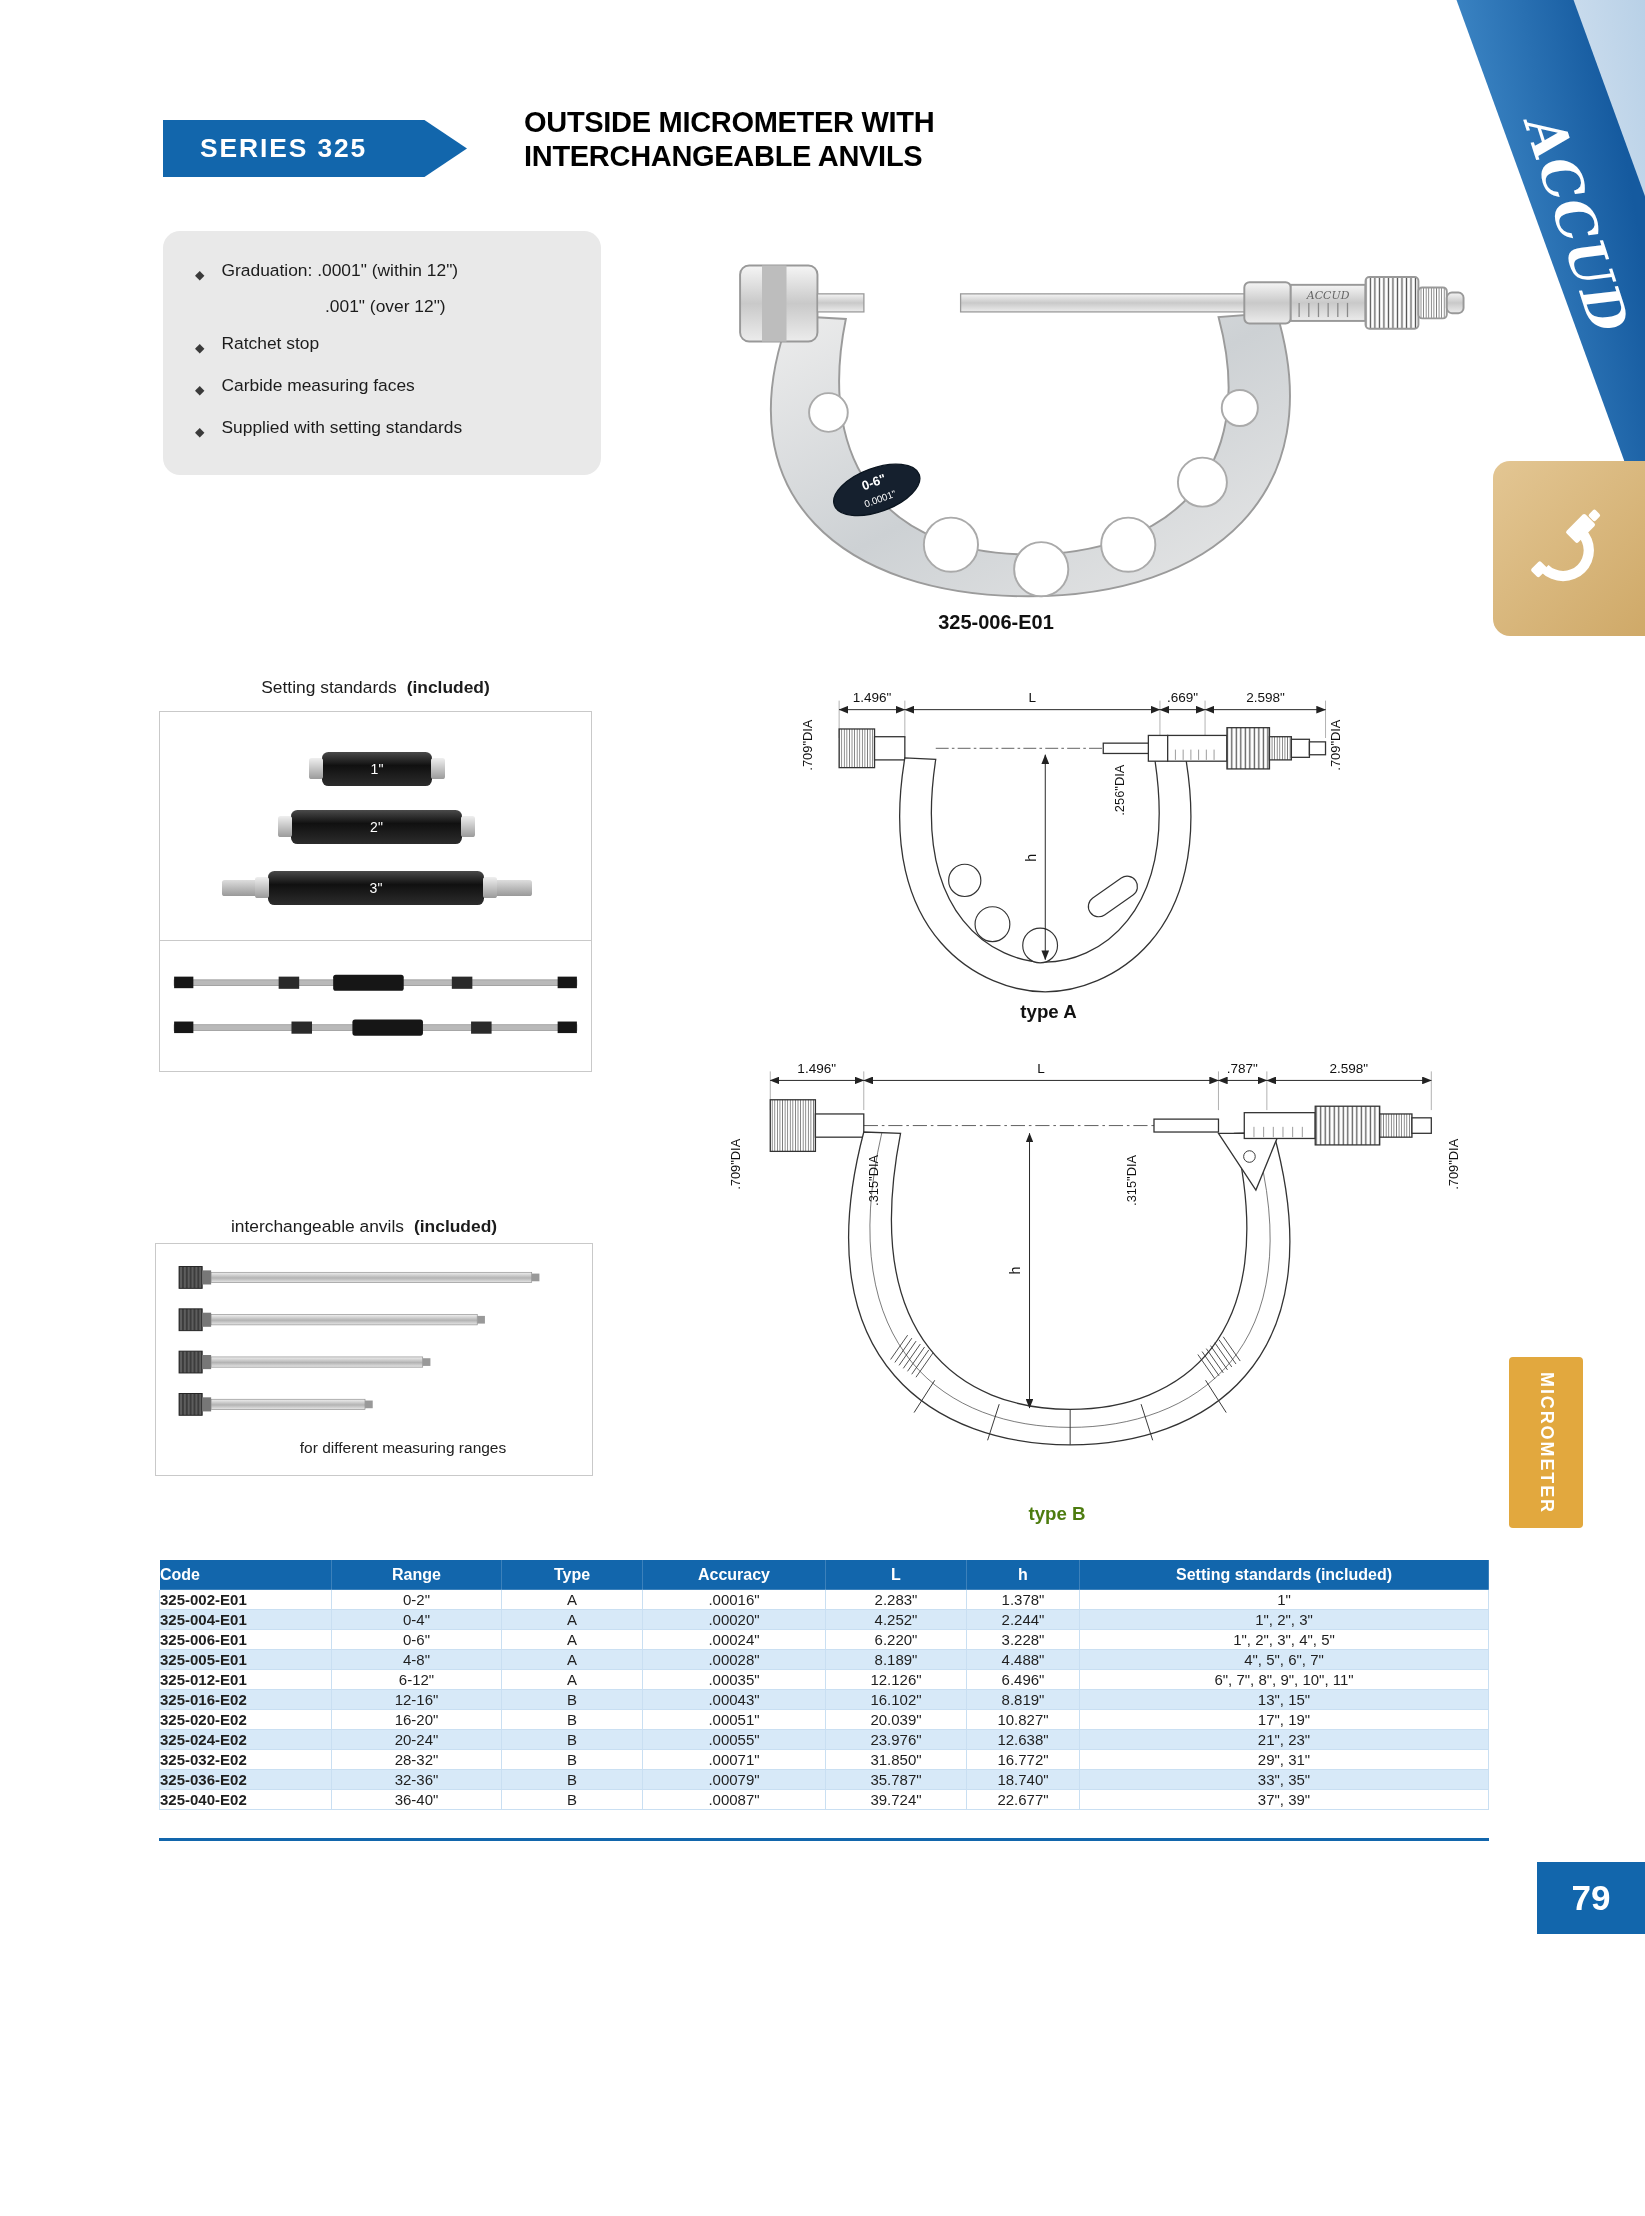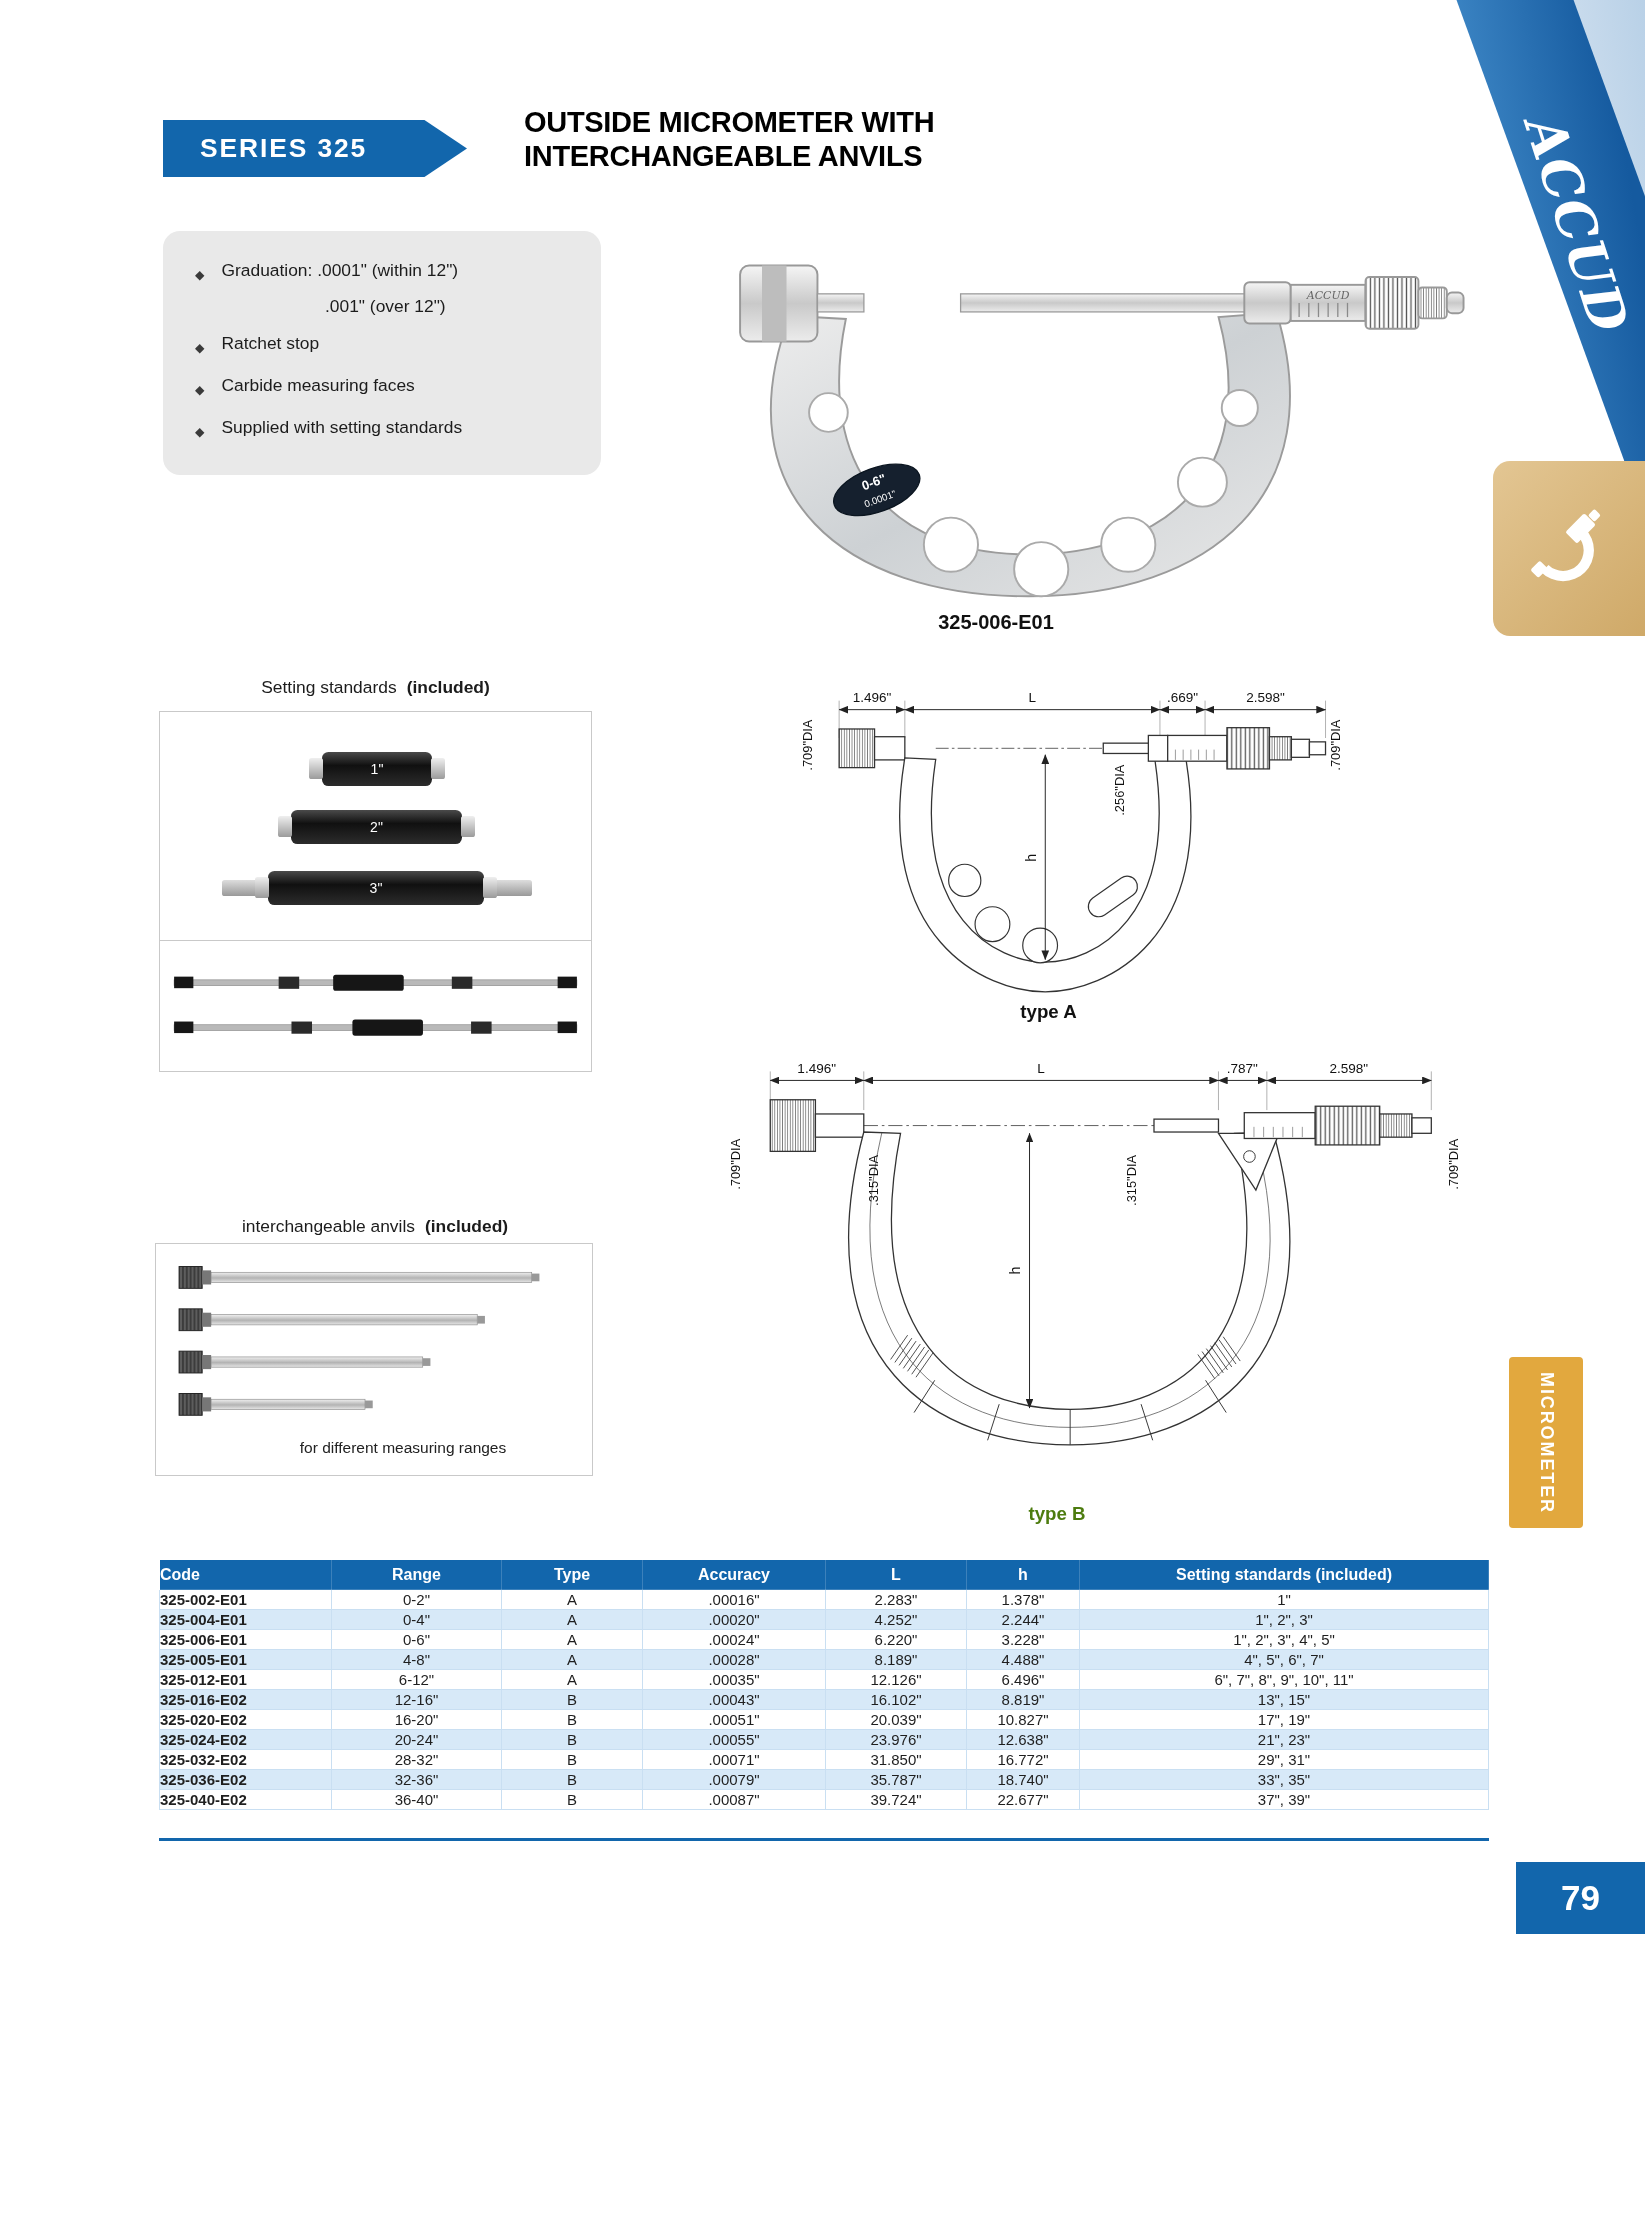--- a/index.html
+++ b/index.html
@@ -35,21 +35,21 @@
   .sub{margin-left:139px;margin-top:-6.4px;margin-bottom:15.5px;font-size:17.4px;line-height:22px;color:#1c1c1c}
 
   
   .product{left:664px;top:219px;width:806px;height:387px}
   .prodcap{left:664px;top:611px;width:664px;text-align:center;font-size:20px;font-weight:bold;color:#111}
 
   
   .seclabel{font-size:17.4px;color:#1c1c1c;text-align:center}
   .seclabel b{margin-left:5.2px}
   #label-setting{left:159px;top:677px;width:433px}
-  #label-anvils{left:156px;top:1216px;width:438px}
+  #label-anvils{left:145px;top:1216px;width:438px}
   .stdbox{left:159px;top:711px;width:433px;height:231px;border:1.3px solid #c9c9c9;background:#fff}
   .rodbox{left:159px;top:940px;width:433px;height:132px;border:1.3px solid #c9c9c9;background:#fff}
   .anvbox{left:155px;top:1243px;width:438px;height:233px;border:1.3px solid #c9c9c9;background:#fff}
   .anvcap{left:155px;top:1439px;width:496px;text-align:center;font-size:15.5px;color:#222}
 
   .std{position:absolute;height:34px;background:linear-gradient(#4a4a4a,#101010 40%,#2c2c2c);border-radius:6.4px;
     display:flex;align-items:center;justify-content:center;color:#fff;font-size:14px}
   .std::before,.std::after{content:"";position:absolute;top:6.4px;width:14px;height:20.6px;
     background:linear-gradient(#efefef,#9b9b9b);border-radius:2.6px}
   .std::before{left:-13px}.std::after{right:-13px}
@@ -73,21 +73,21 @@
   .spec{left:159px;top:1559px;width:1330px;border-collapse:collapse;table-layout:fixed;border:1.3px solid #8fb9de}
   .spec th{background:#1266ac;color:#fff;font-size:16px;font-weight:bold;height:30px;text-align:center;
     border:0.6px solid rgba(255,255,255,.18)}
   .spec td{font-size:15px;color:#1f1f1f;height:20px;text-align:center;border:0.6px solid #c9dff2;padding:0}
   .spec th:first-child,.spec td:first-child{text-align:left;}
   .spec td:first-child{font-weight:bold}
   .spec tbody tr:nth-child(even){background:#d7e9f8}
 
   
   .footline{left:159px;top:1838px;width:1330px;height:2.6px;background:#1266ac}
-  .pagenum{right:0;top:1862px;width:129px;height:72px;background:#1266ac;color:#fff;font-size:35px;font-weight:bold;
+  .pagenum{right:0;top:1862px;width:108px;height:72px;background:#1266ac;color:#fff;font-size:35px;font-weight:bold;
     display:flex;align-items:center;justify-content:center}
 </style>
 </head>
 <body>
 
 <svg width="0" height="0" style="position:absolute" aria-hidden="true">
   <defs>
     <marker id="ar" viewBox="0 0 10 8" refX="9.5" refY="4" markerWidth="10" markerHeight="8" orient="auto-start-reverse">
       <path d="M0,0 L10,4 L0,8 Z" fill="#222"></path>
     </marker>

